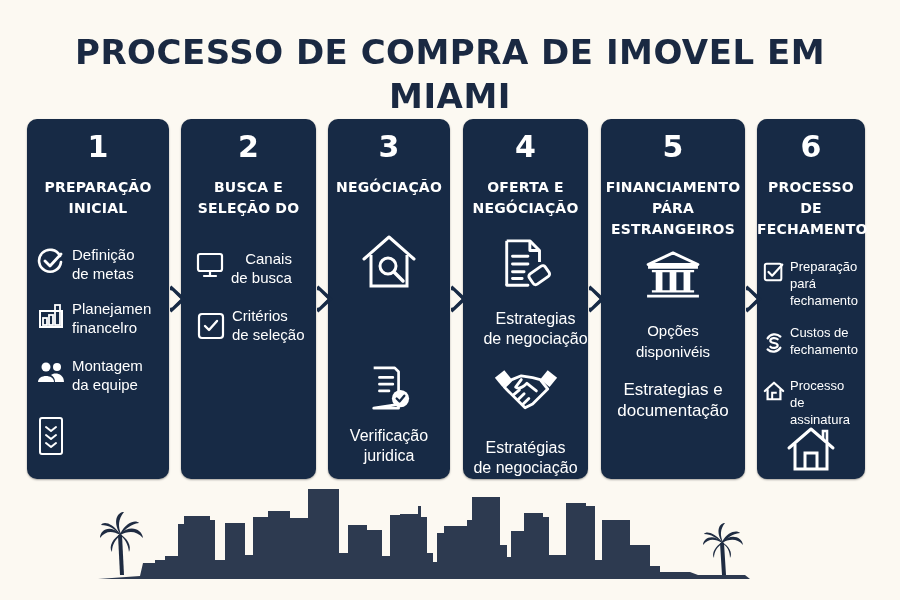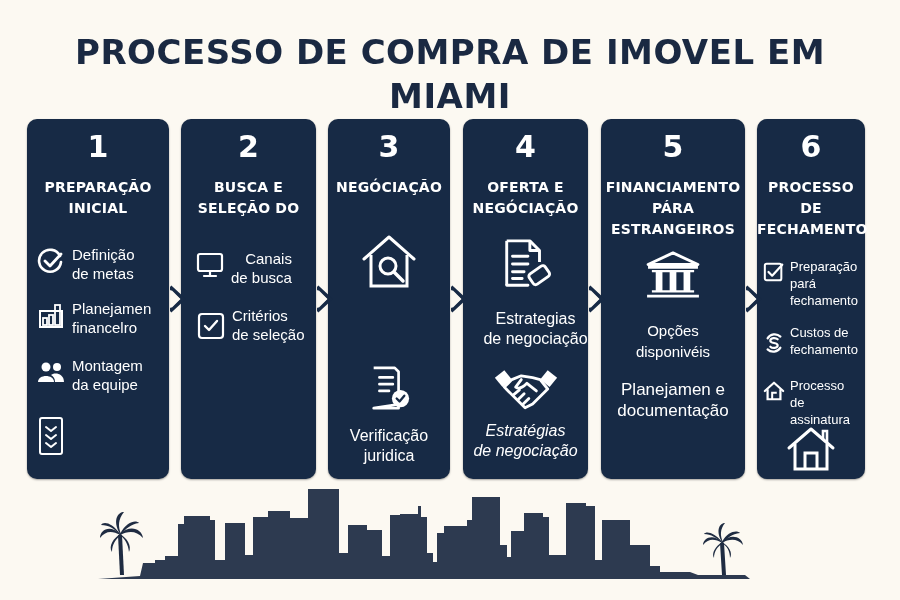--- a/index.html
+++ b/index.html
@@ -201,21 +201,21 @@
     <span class="ico">
       <svg viewBox="0 0 70 48" width="66" height="46">
           <path d="M2 12 L12 4 L20 14 L10 22 Z" fill="#fff"></path>
           <path d="M68 12 L58 4 L50 14 L60 22 Z" fill="#fff"></path>
           <path d="M20 14 L30 10 L42 12 L50 14 L58 24 L42 40 L34 44 L16 26 L12 22 Z" fill="none" stroke="#fff" stroke-width="3" stroke-linejoin="round"></path>
           <path d="M30 14 L24 22 C28 25 32 22 36 18 L46 26" fill="none" stroke="#fff" stroke-width="3" stroke-linecap="round" stroke-linejoin="round"></path>
           <path d="M22 30 L28 25 M27 35 L33 29 M32 40 L38 34" stroke="#fff" stroke-width="3" stroke-linecap="round"></path>
         </svg>
     </span>
   </div>
-  <div class="center-text" style="top:302px;font-style:italic;">
+  <div class="center-text" style="top:319px;">
     <div>Estratégias</div>
       <div>de negociação</div>
   </div>
 </div>
 
 <div class="card" style="left:601px; width:144px;">
   <div class="num">5</div>
   <div class="heading">
     <div>FINANCIAMENTO</div>
     <div>PÁRA</div>
@@ -232,21 +232,21 @@
           <path d="M8 21 L52 21 M8 42 L52 42" stroke="#fff" stroke-width="2.2"></path>
           <path d="M3 47 L57 47" stroke="#fff" stroke-width="3"></path>
         </svg>
     </span>
   </div>
   <div class="center-text" style="top:201px; font-size:15px; line-height:21px;">
     <div>Opções</div>
       <div>disponivéis</div>
   </div>
   <div class="center-text" style="top:260px; font-size:17px; line-height:21px;">
-    <div>Planejamen e</div>
+    <div>Estrategias e</div>
       <div>documentação</div>
   </div>
 </div>
 
 <div class="card" style="left:757px; width:108px;">
   <div class="num">6</div>
   <div class="heading">
     <div>PROCESSO</div>
     <div>DE</div>
     <div>FECHAMENTO</div>

